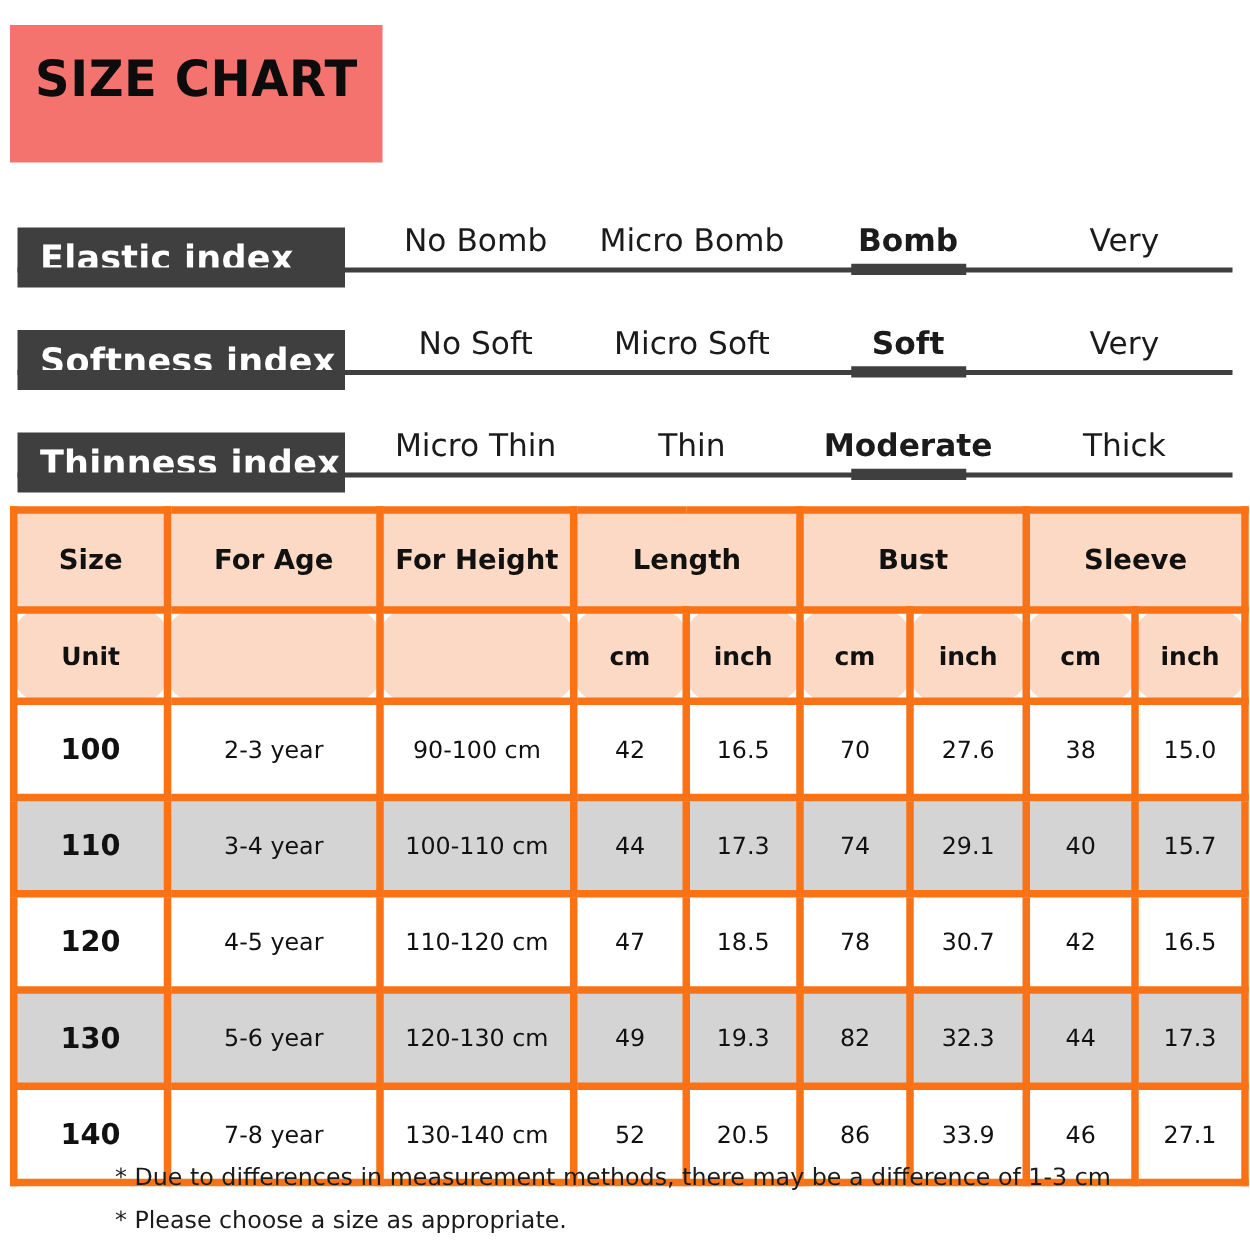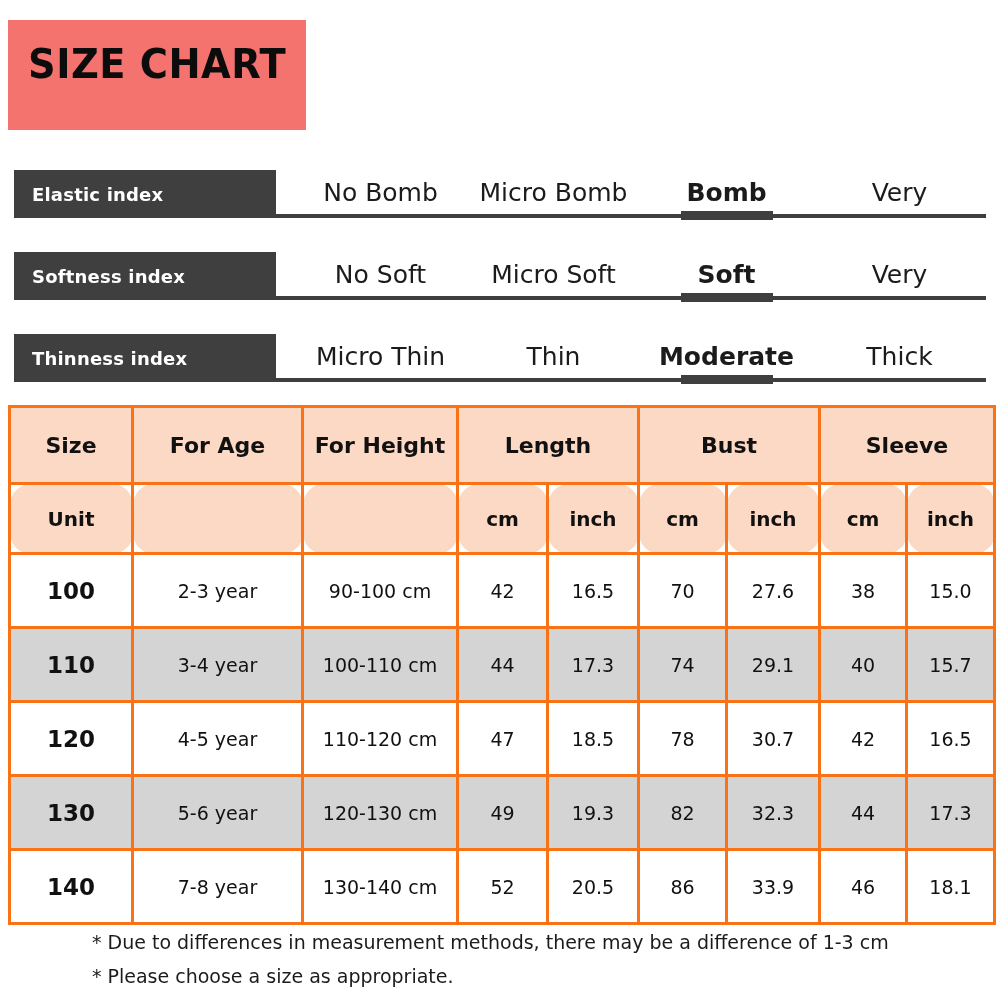--- a/index.html
+++ b/index.html
@@ -51,28 +51,28 @@
     top: 166px;
     width: 972px;
   }
   .index-row {
     position: relative;
     height: 82px;
   }
   .index-label {
     position: absolute;
     left: 0;
-    top: 4px;
+    top: 16px;
     width: 262px;
     height: 48px;
     background: #3f3f3f;
     color: #ffffff;
     font-family: "DejaVu Sans", sans-serif;
     font-weight: bold;
-    font-size: 18px;
+    font-size: 28px;
     display: flex;
     align-items: center;
     padding-left: 18px;
     box-sizing: border-box;
     letter-spacing: 0.2px;
   }
   .index-underline {
     position: absolute;
     left: 0;
     top: 48px;
@@ -117,21 +117,21 @@
   
   .size-table {
     position: absolute;
     left: 8px;
     top: 405px;
     width: 985px;
     border-collapse: collapse;
     table-layout: fixed;
   }
   .size-table td, .size-table th {
-    border: 3px solid #f97316;
+    border: 6px solid #f97316;
     text-align: center;
     font-family: "DejaVu Sans", sans-serif;
     color: #111111;
     padding: 0;
   }
   .hdr td {
     background: #fbd9c4;
     font-weight: bold;
     font-size: 22px;
     height: 74px;
@@ -306,21 +306,21 @@
 
       <tr class="body-row">
         <td class="sizecell">140</td>
         <td>7-8 year</td>
         <td>130-140 cm</td>
         <td>52</td>
         <td>20.5</td>
         <td>86</td>
         <td>33.9</td>
         <td>46</td>
-        <td>18.1</td>
+        <td>27.1</td>
       </tr>
     </tbody>
   </table>
 
   <div class="notes">
     <div class="note">* Due to differences in measurement methods, there may be a difference of 1-3 cm</div>
     <div class="note">* Please choose a size as appropriate.</div>
   </div>
 
 </div>

